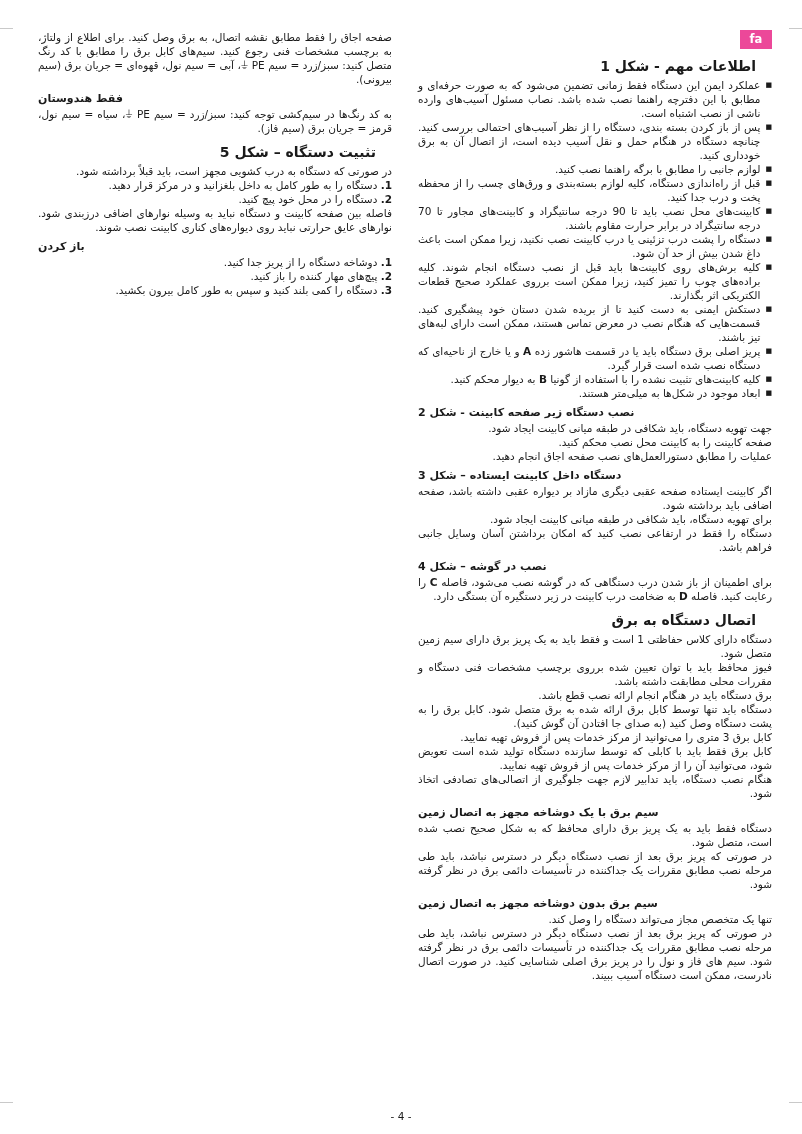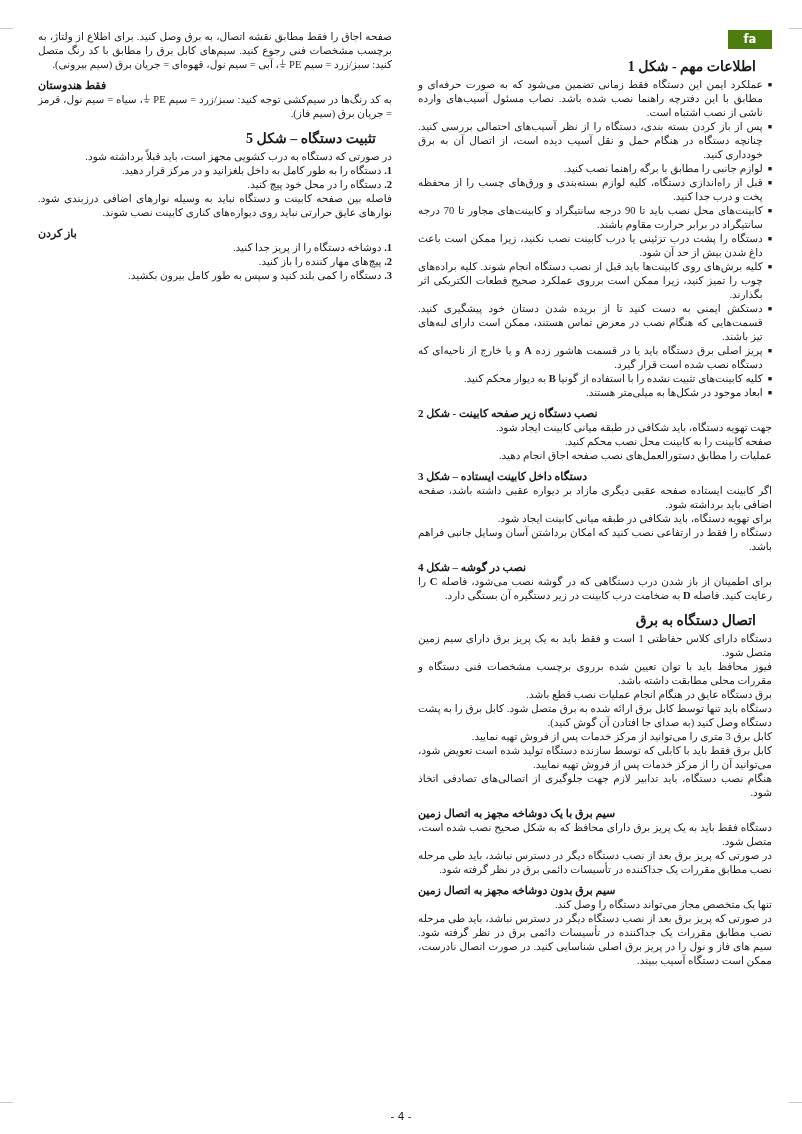--- a/index.html
+++ b/index.html
@@ -2,23 +2,23 @@
 <html lang="fa" dir="rtl"><head>
 <meta charset="utf-8">
 <style>
   html,body{margin:0;padding:0;background:#ffffff;}
   body{font-family:"DejaVu Sans", sans-serif; color:#1a1a1a;}
   .page{position:relative;width:802px;height:1134px;background:#ffffff;overflow:hidden;
         box-sizing:border-box;padding:30px 30px 0 38px;direction:rtl;}
   .cropmark{position:absolute;background:#c9c9c9;}
   .columns{display:flex;gap:26px;align-items:flex-start;}
   .col{width:354px;box-sizing:border-box;}
-  .fa-badge{width:44px;background:#4d7c0f;color:#ffffff;font-weight:bold;
+  .fa-badge{width:32px;background:#ec4899;color:#ffffff;font-weight:bold;
             font-size:11.5px;text-align:center;padding:2px 0 3px 0;margin-bottom:9px;}
-  .blocks{font-size:10.5px;line-height:14px;text-align:justify;font-family:Liberation Serif, serif;}
+  .blocks{font-size:10.5px;line-height:14px;text-align:justify;}
   .blocks p{margin:0;}
   .blocks h1{font-size:14px;line-height:17px;font-weight:bold;margin:9px 16px 3px 0;text-align:right;}
   .blocks h1:first-child{margin-top:0;}
   .blocks h2{font-size:11px;line-height:14px;font-weight:bold;margin:6px 0 1px 0;text-align:left;}
   .bullet{display:flex;margin:0;}
   .bullet .sq{flex:0 0 auto;font-size:7px;line-height:14px;margin-left:5px;}
   .bullet .txt{flex:1 1 auto;text-align:justify;}
   .footer{position:absolute;bottom:12px;left:0;right:0;text-align:center;
           font-size:10.5px;color:#1a1a1a;direction:ltr;}
 </style>
@@ -87,21 +87,21 @@
           <p>عملیات را مطابق دستورالعمل‌های نصب صفحه اجاق انجام دهید.</p>
           <h2>دستگاه داخل کابینت ایستاده – شکل 3</h2>
           <p>اگر کابینت ایستاده صفحه عقبی دیگری مازاد بر دیواره عقبی داشته باشد، صفحه اضافی باید برداشته شود.</p>
           <p>برای تهویه دستگاه، باید شکافی در طبقه میانی کابینت ایجاد شود.</p>
           <p>دستگاه را فقط در ارتفاعی نصب کنید که امکان برداشتن آسان وسایل جانبی فراهم باشد.</p>
           <h2>نصب در گوشه – شکل 4</h2>
           <p>برای اطمینان از باز شدن درب دستگاهی که در گوشه نصب می‌شود، فاصله <b>C</b> را رعایت کنید. فاصله <b>D</b> به ضخامت درب کابینت در زیر دستگیره آن بستگی دارد.</p>
           <h1>اتصال دستگاه به برق</h1>
           <p>دستگاه دارای کلاس حفاظتی 1 است و فقط باید به یک پریز برق دارای سیم زمین متصل شود.</p>
           <p>فیوز محافظ باید با توان تعیین شده برروی برچسب مشخصات فنی دستگاه و مقررات محلی مطابقت داشته باشد.</p>
-          <p>برق دستگاه عایق در هنگام انجام عملیات نصب قطع باشد.</p>
+          <p>برق دستگاه باید در هنگام انجام ارائه نصب قطع باشد.</p>
           <p>دستگاه باید تنها توسط کابل برق ارائه شده به برق متصل شود. کابل برق را به پشت دستگاه وصل کنید (به صدای جا افتادن آن گوش کنید).</p>
           <p>کابل برق 3 متری را می‌توانید از مرکز خدمات پس از فروش تهیه نمایید.</p>
           <p>کابل برق فقط باید با کابلی که توسط سازنده دستگاه تولید شده است تعویض شود، می‌توانید آن را از مرکز خدمات پس از فروش تهیه نمایید.</p>
           <p>هنگام نصب دستگاه، باید تدابیر لازم جهت جلوگیری از اتصالی‌های تصادفی اتخاذ شود.</p>
           <h2>سیم برق با یک دوشاخه مجهز به اتصال زمین</h2>
           <p>دستگاه فقط باید به یک پریز برق دارای محافظ که به شکل صحیح نصب شده است، متصل شود.</p>
           <p>در صورتی که پریز برق بعد از نصب دستگاه دیگر در دسترس نباشد، باید طی مرحله نصب مطابق مقررات یک جداکننده در تأسیسات دائمی برق در نظر گرفته شود.</p>
           <h2>سیم برق بدون دوشاخه مجهز به اتصال زمین</h2>
           <p>تنها یک متخصص مجاز می‌تواند دستگاه را وصل کند.</p>
           <p>در صورتی که پریز برق بعد از نصب دستگاه دیگر در دسترس نباشد، باید طی مرحله نصب مطابق مقررات یک جداکننده در تأسیسات دائمی برق در نظر گرفته شود. سیم های فاز و نول را در پریز برق اصلی شناسایی کنید. در صورت اتصال نادرست، ممکن است دستگاه آسیب ببیند.</p>

